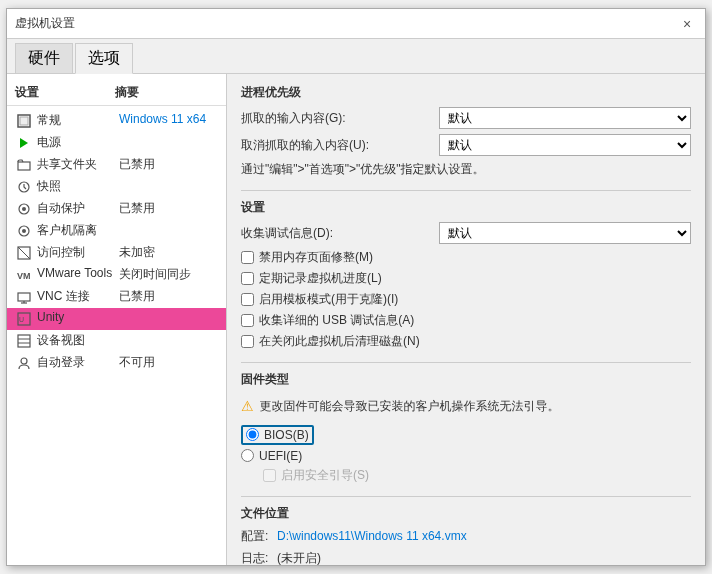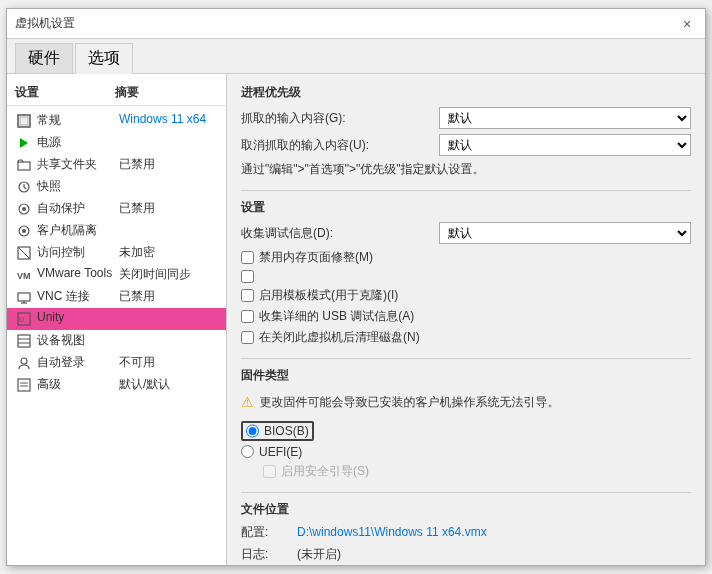--- a/index.html
+++ b/index.html
@@ -213,30 +213,30 @@
       font-size: 14px;
       margin-right: 6px;
       flex-shrink: 0;
     }
     .warning-text {
       font-size: 12px;
       color: #333;
       line-height: 1.4;
     }
     .bios-selected {
-      border: 2px solid #404040;
+      border: 2px solid #0369a1;
       border-radius: 2px;
       display: inline-flex;
+      align-items: center;
       padding: 1px 3px;
     }
     .file-row {
       display: flex;
       align-items: center;
       margin-bottom: 5px;
-      gap: 20px;
     }
     .file-label {
       font-size: 12px;
       color: #333;
       min-width: 36px;
     }
     .file-path {
       font-size: 12px;
       color: #0078d7;
       flex: 1;
@@ -381,31 +381,20 @@
           </div>
           <div class="left-item">
             <span class="left-item-icon">
               <svg width="14" height="14" viewBox="0 0 14 14">
                 <circle cx="7" cy="5" r="3" fill="none" stroke="#555" stroke-width="1.2"></circle>
                 <path d="M2 13 Q2 9 7 9 Q12 9 12 13" fill="none" stroke="#555" stroke-width="1.2"></path>
               </svg>
             </span>
             <span class="left-item-name">自动登录</span>
             <span class="left-item-desc normal">不可用</span>
-          </div>
-          <div class="left-item">
-            <span class="left-item-icon">
-              <svg width="14" height="14" viewBox="0 0 14 14">
-                <rect x="1" y="1" width="12" height="12" fill="none" stroke="#555" stroke-width="1.2"></rect>
-                <line x1="3" y1="5" x2="11" y2="5" stroke="#555" stroke-width="1"></line>
-                <line x1="3" y1="8" x2="11" y2="8" stroke="#555" stroke-width="1"></line>
-              </svg>
-            </span>
-            <span class="left-item-name">高级</span>
-            <span class="left-item-desc normal">默认/默认</span>
           </div>
         </div>
     </div>
 
     <div class="right-panel">
 
       <div class="section">
         <div class="section-title">进程优先级</div>
         <div class="form-row">
           <span class="form-label">抓取的输入内容(G):</span>
@@ -438,20 +427,21 @@
             </select>
           </div>
         </div>
         <div id="checkboxes-container">
             <div class="checkbox-row">
               <input type="checkbox" id="disable_mem" style="">
               <label for="disable_mem">禁用内存页面修整(M)</label>
             </div>
             <div class="checkbox-row">
               <input type="checkbox" id="periodic_snapshot" style="">
+              <label for="periodic_snapshot">定期记录虚拟机进度(L)</label>
             </div>
             <div class="checkbox-row">
               <input type="checkbox" id="template_mode" style="">
               <label for="template_mode">启用模板模式(用于克隆)(I)</label>
             </div>
             <div class="checkbox-row">
               <input type="checkbox" id="collect_usb" style="">
               <label for="collect_usb">收集详细的 USB 调试信息(A)</label>
             </div>
             <div class="checkbox-row">

